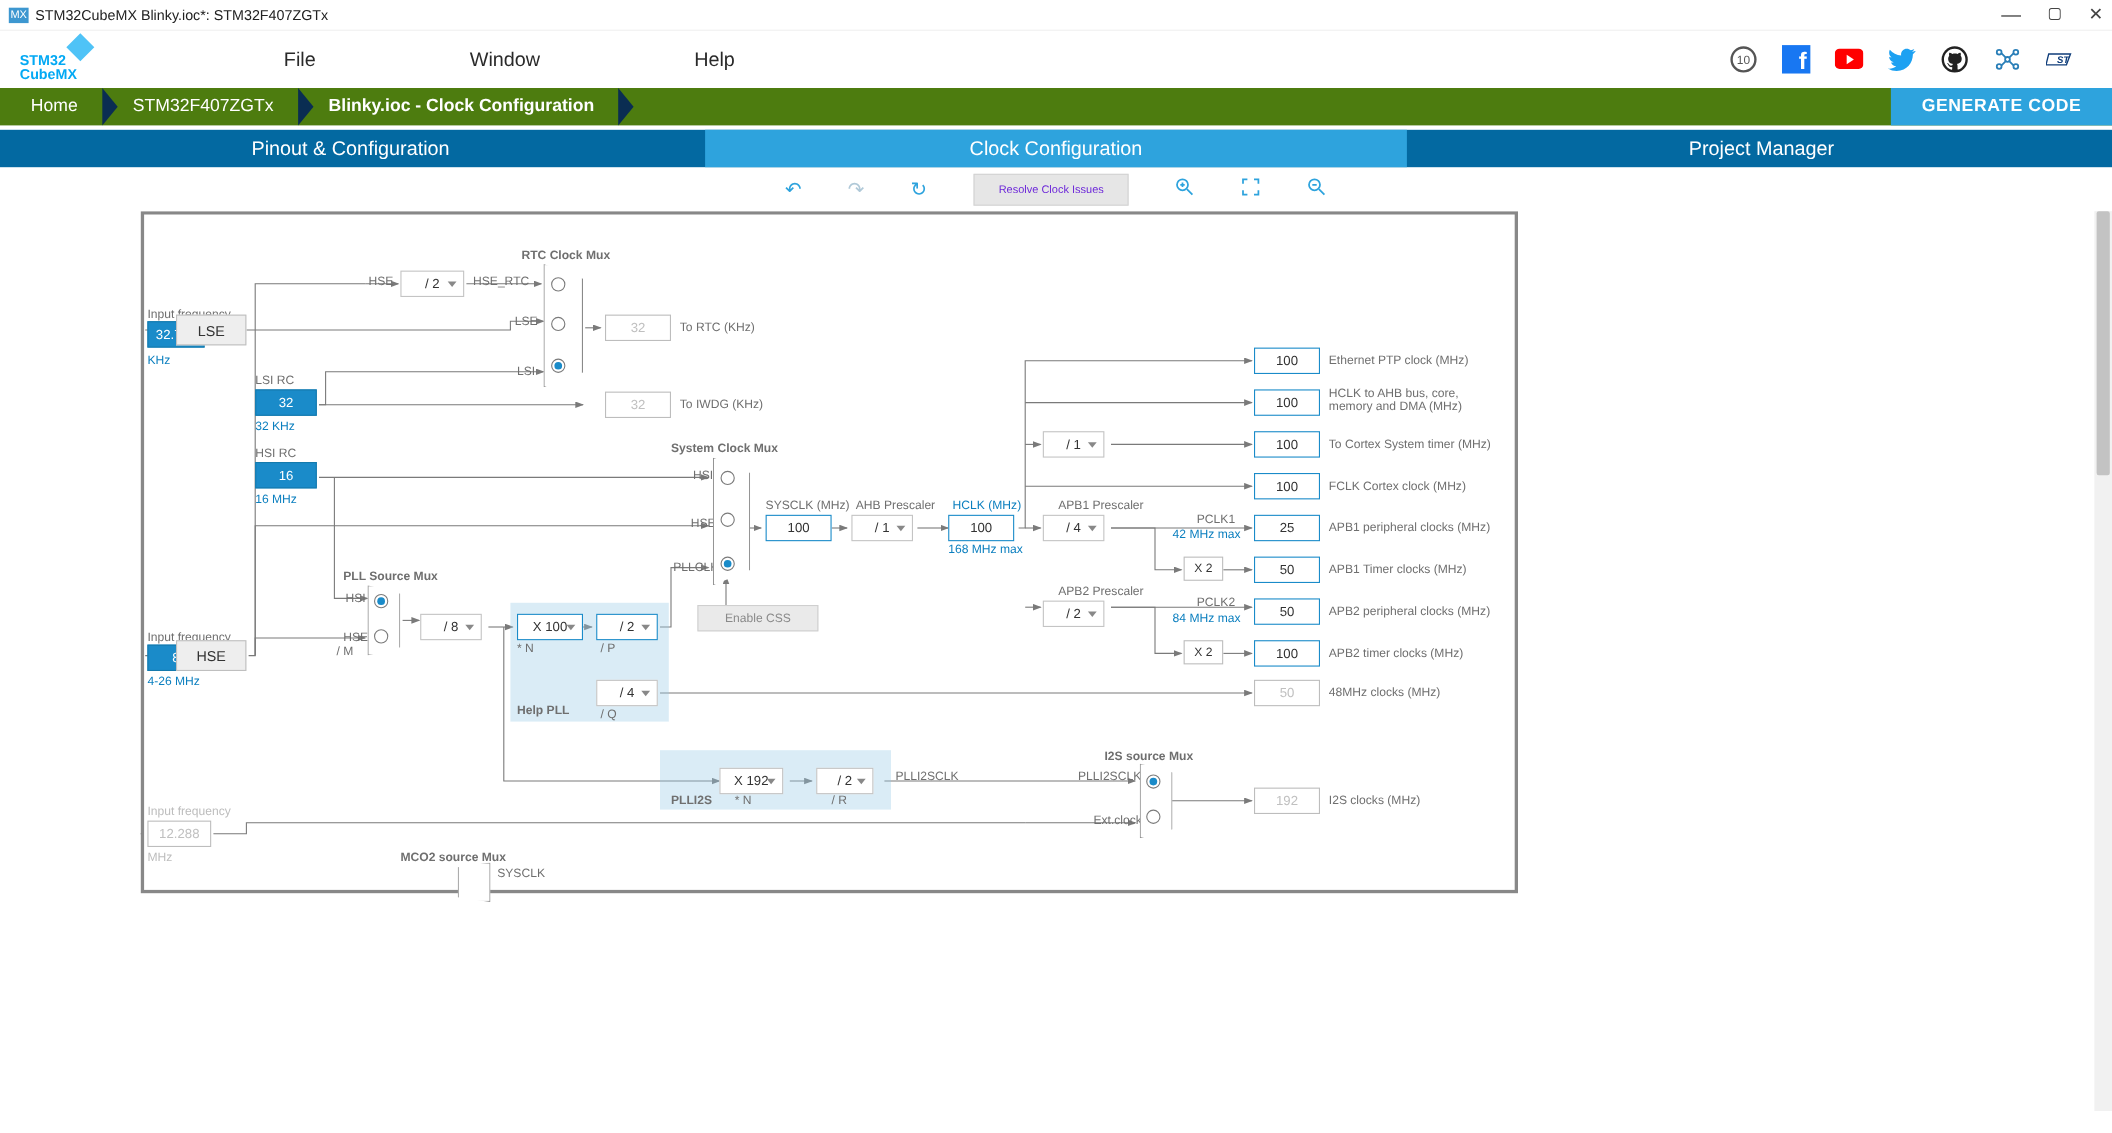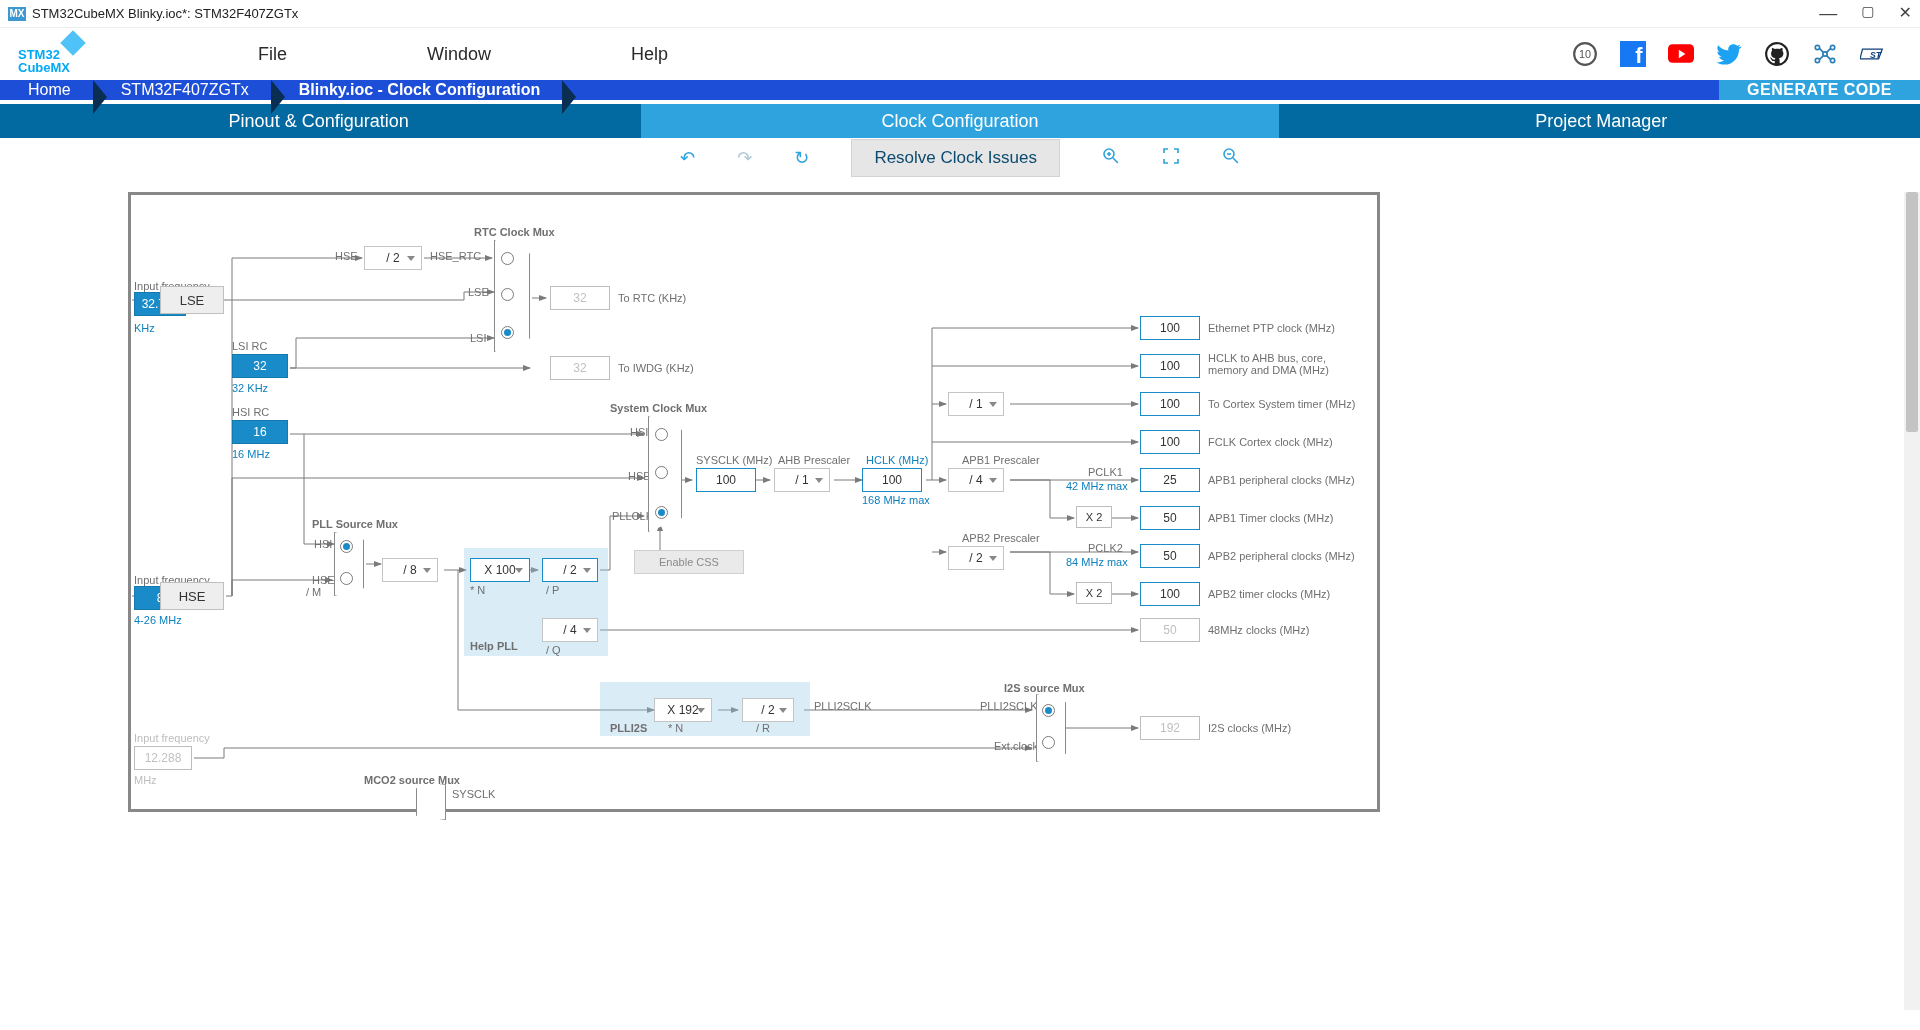--- a/index.html
+++ b/index.html
@@ -1,40 +1,40 @@
 <!DOCTYPE html>
 <html><head>
 <meta charset="utf-8">
 <style>
 *{box-sizing:border-box;margin:0;padding:0;font-family:Arial,Helvetica,sans-serif}
 body{background:#fff;font-size:12px;color:#333;overflow:hidden}
 .titlebar{display:flex;align-items:center;height:28px;padding:0 8px;font-size:13px;color:#222;background:#fff;border-bottom:1px solid #eee}
-.titlebar .mx{display:inline-flex;align-items:center;justify-content:center;background:#3d97d0;color:#fff;font-size:10px;font-weight:700;width:18px;height:14px;margin-right:6px}
+.titlebar .mx{display:inline-flex;align-items:center;justify-content:center;background:#3d97d0;color:#fff;font-size:10px;font-weight:400;width:18px;height:14px;margin-right:6px}
 .titlebar .winbtns{margin-left:auto;display:flex;gap:24px;color:#444}
 .titlebar .winbtns span{cursor:pointer}
 .menubar{display:flex;align-items:center;height:52px;padding:0 18px;background:#fff}
 .logo{width:70px;height:40px;display:flex;flex-direction:column;justify-content:center;color:#03a9f4;font-weight:700;line-height:1}
 .logo .cube{width:18px;height:18px;background:#4fc3f7;transform:rotate(45deg);margin-left:46px;margin-bottom:-4px}
 .logo .t1{font-size:13px}
 .logo .t2{font-size:13px}
 .menus{display:flex;gap:140px;margin-left:170px;font-size:18px;color:#2a2a2a}
 .menus span{cursor:pointer}
 .ricons{margin-left:auto;display:flex;gap:22px;align-items:center}
 .ricons svg,.ricons span.ic{width:26px;height:26px}
-.breadcrumb{display:flex;align-items:center;height:20px;background:#1d4ed8;color:#fff;font-size:16px}
+.breadcrumb{display:flex;align-items:center;height:34px;background:#4d7c0f;color:#fff;font-size:16px}
 .bc-item{padding:0 22px 0 28px;height:100%;display:flex;align-items:center;position:relative;cursor:pointer}
 .bc-item::after{content:"";position:absolute;right:-14px;top:0;border-top:17px solid transparent;border-bottom:17px solid transparent;border-left:14px solid #0a2d52;z-index:1}
 .bc-item.gen{margin-left:auto;background:#2ea3dd;padding:0 28px;font-weight:700;letter-spacing:.5px}
 .bc-item.gen::after{display:none}
 .tabs{display:flex;height:34px;background:#0369a1;margin-top:4px}
 .tab{flex:1;display:flex;align-items:center;justify-content:center;color:#fff;font-size:18px;cursor:pointer}
 .tab.active{background:#2ea3dd}
 .tab+.tab{margin-left:4px}
 .toolbar{height:40px;display:flex;align-items:center;justify-content:center;gap:42px;color:#2ea3dd;font-size:18px}
-.toolbar .btn{padding:8px 22px;background:#e6e6e6;color:#0c4a6e;font-size:17px;cursor:pointer;border:1px solid #d3d3d3}
+.toolbar .btn{padding:8px 22px;background:#e6e6e6;color:#6d28d9;font-size:10px;cursor:pointer;border:1px solid #d3d3d3}
 .canvas-wrap{position:absolute;left:0;right:16px;top:192px;bottom:0;overflow:hidden}
 .border{position:absolute;left:128px;top:0;width:1252px;height:620px;border:3px solid #888}
 svg.diagram{position:absolute;left:128px;top:0;width:1360px;height:620px;pointer-events:none}
 .lbl{position:absolute;font-size:11px;color:#6f6f6f}
 .lblb{position:absolute;font-size:11px;color:#0b7fbf}
 .valbox{position:absolute;width:60px;height:24px;border:1px solid #1a8bc9;background:#fff;display:flex;align-items:center;justify-content:center;font-size:12px;color:#333}
 .valbox.dis{border:1px solid #bdbdbd;color:#c0c0c0}
 .valbox.cyan{background:#1a8bc9;color:#fff;border:1px solid #147aad}
 .selbox{position:absolute;width:60px;height:24px;border:1px solid #c4c4c4;background:#fff;display:flex;align-items:center;justify-content:center;font-size:12px;color:#333}
 .selbox .caret{position:absolute;right:6px;top:9px;width:0;height:0;border-left:4px solid transparent;border-right:4px solid transparent;border-top:5px solid #888}

